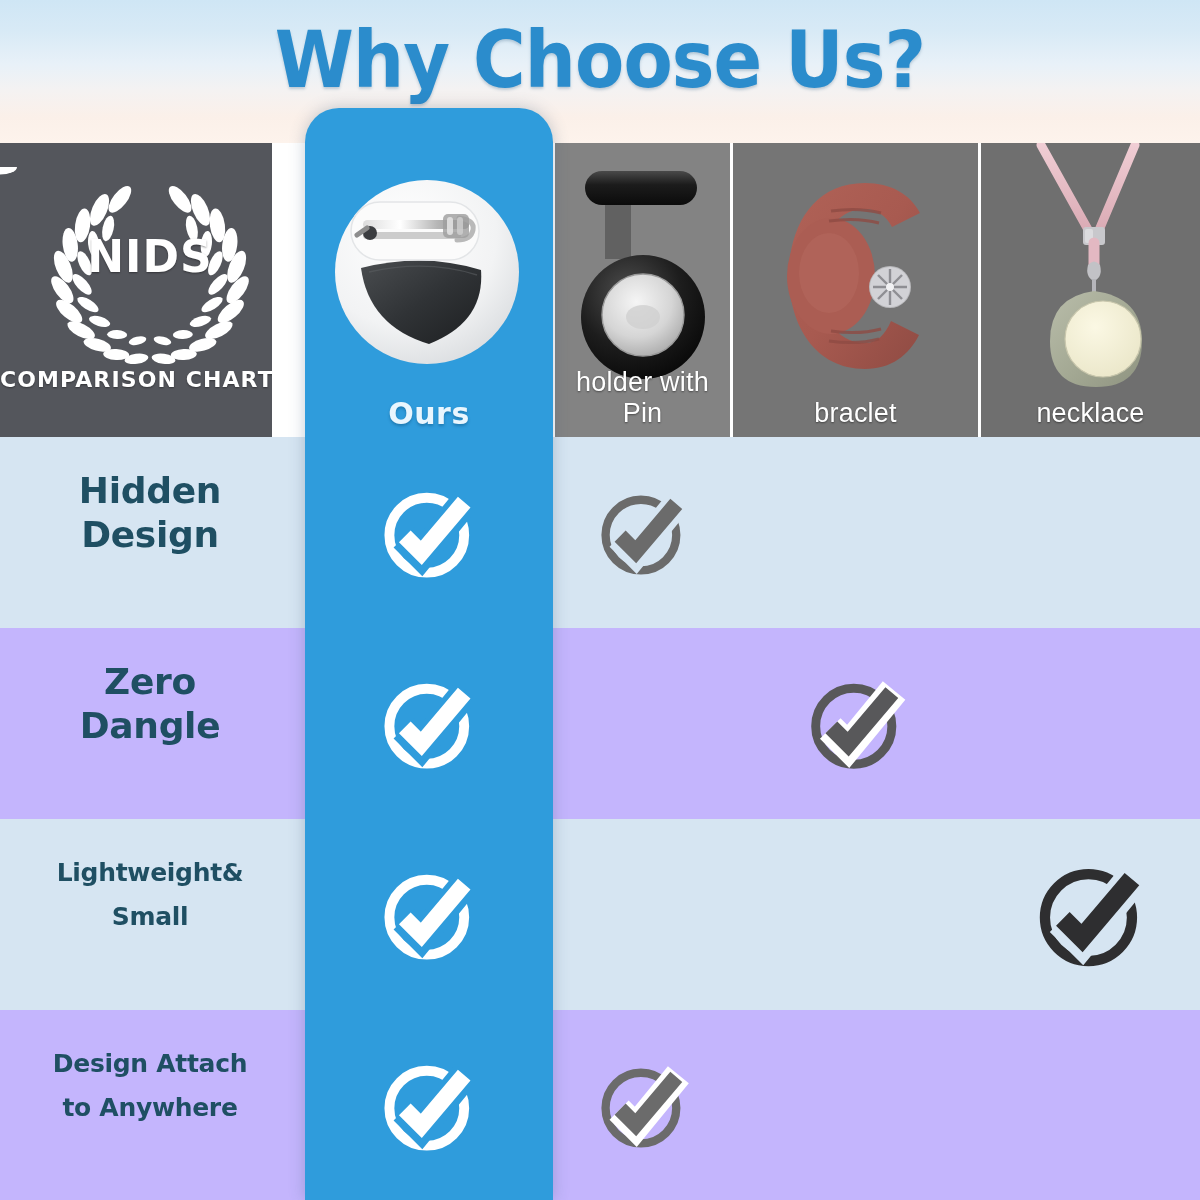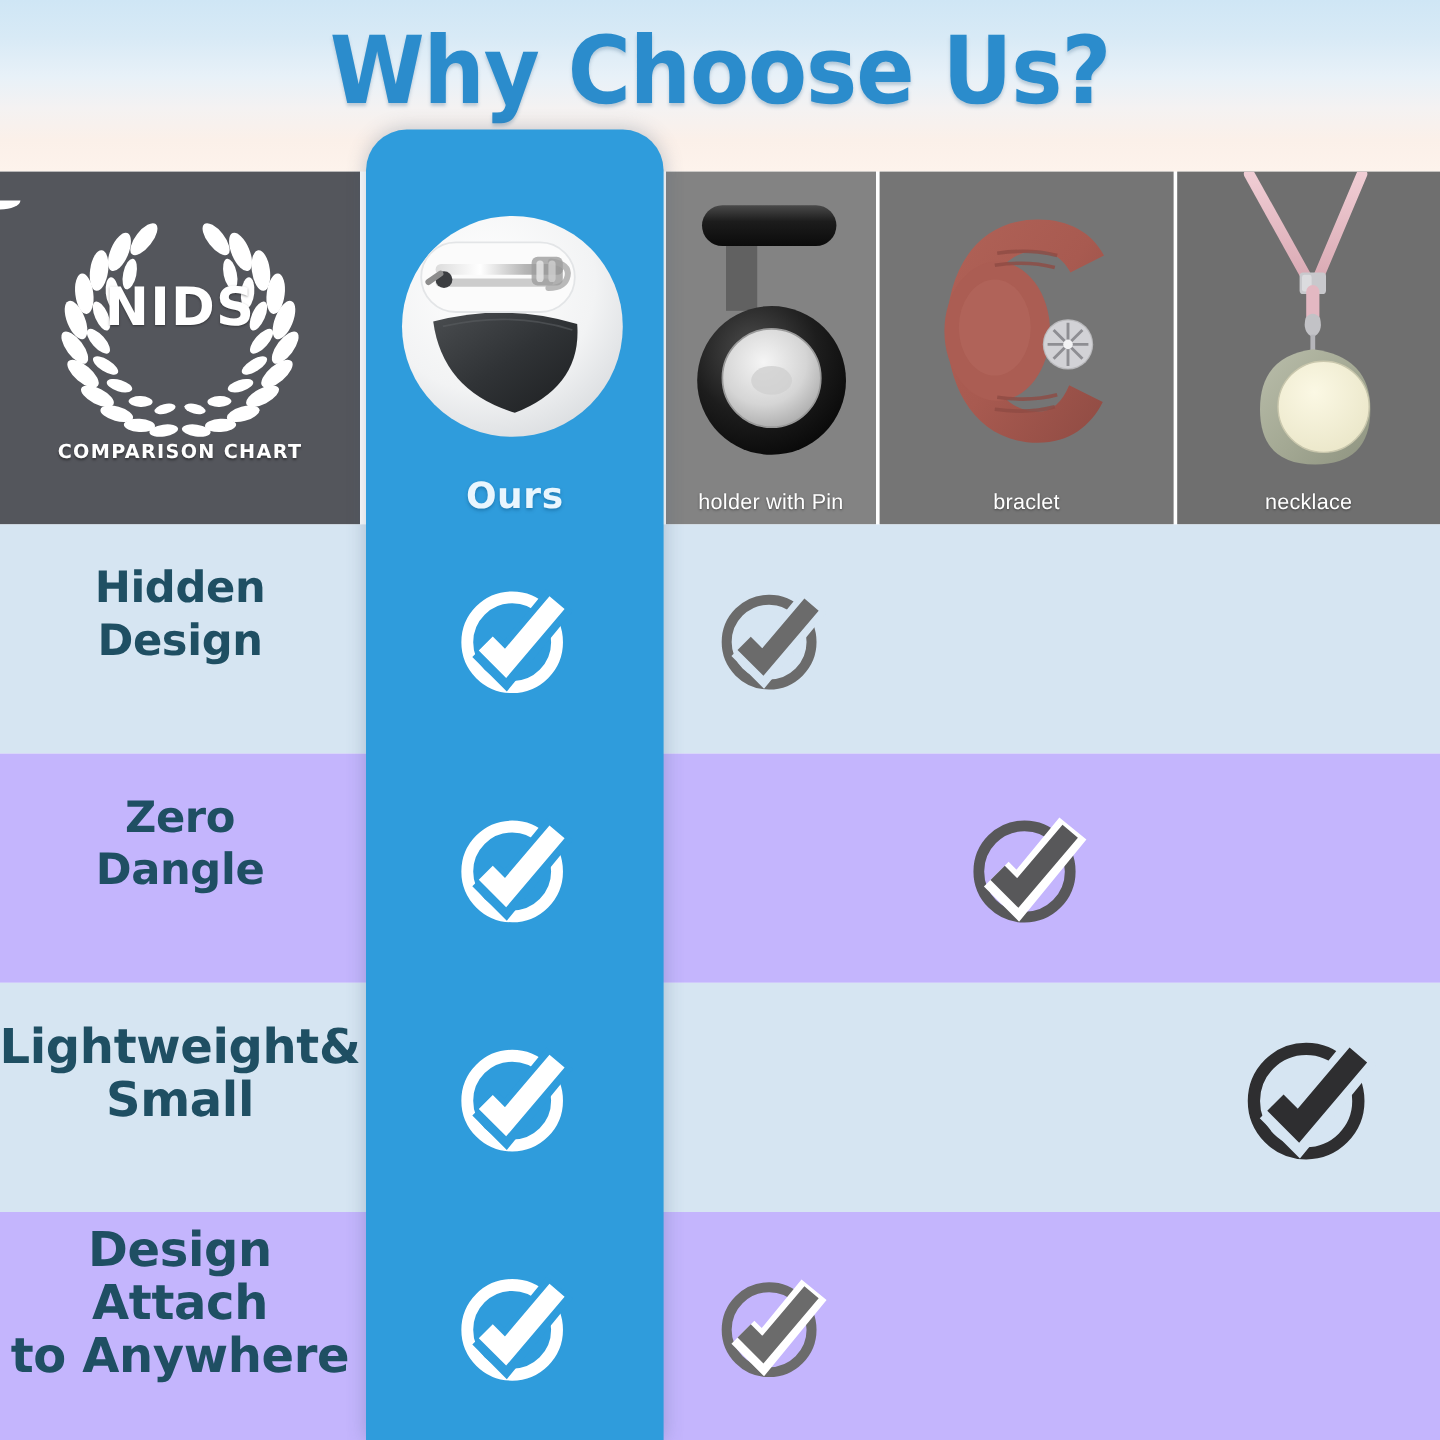--- a/index.html
+++ b/index.html
@@ -32,46 +32,46 @@
     text-shadow:0 2px 3px rgba(120,150,175,.45);
     transform:scaleX(0.92);
     transform-origin:center;
   }
 
   
   .header-strip {
     position:absolute; left:0; top:143px; width:1200px; height:294px;
   }
   .hcell { position:absolute; top:0; height:294px; overflow:hidden; }
-  .hcell.logo   { left:0;    width:300px; background:#54565c; }
+  .hcell.logo   { left:0;    width:272px; background:#54565c; }
   .hcell.pin    { left:555px; width:175px; background:#838383; }
   .hcell.brac   { left:733px; width:245px; background:#757575; }
   .hcell.neck   { left:981px; width:219px; background:#6f6f6f; }
 
   .hlabel {
     position:absolute; bottom:8px; width:100%;
     text-align:center; color:#ffffff;
-    font-size:18px; font-weight:400;
+    font-size:27px; font-weight:400;
     text-shadow:0 1px 2px rgba(0,0,0,.45);
     letter-spacing:.2px;
   }
 
   
   .nids-wrap { position:absolute; left:0; top:24px; width:300px; height:230px; }
   .nids-text {
     position:absolute; left:0; top:88px; width:300px; text-align:center;
     font-family:"DejaVu Sans", sans-serif;
     font-weight:bold; font-size:44px; color:#fff;
     letter-spacing:1px;
     text-shadow:0 1px 2px rgba(0,0,0,.4);
   }
   .nids-sub {
-    position:absolute; left:0; top:224px; width:300px; text-align:center;
+    position:absolute; left:0; top:224px; width:300px; text-align:left;
     font-family:"DejaVu Sans", sans-serif;
-    font-weight:bold; font-size:16px; color:#fff;
+    font-weight:bold; font-size:22px; color:#fff;
     letter-spacing:1.1px;
     text-shadow:0 1px 2px rgba(0,0,0,.4);
   }
 
   
   .ours-col {
     position:absolute; left:305px; top:108px; width:248px; height:1092px;
     background:#2f9cdc;
     border-radius:34px 34px 0 0;
     box-shadow:0 0 16px rgba(60,90,120,.30);
@@ -96,21 +96,21 @@
   .row-label {
     position:absolute; left:0; top:0; width:300px; height:151px;
     display:flex; align-items:center; justify-content:center;
     text-align:center;
     font-family:"DejaVu Sans", sans-serif;
     font-weight:bold; font-size:36px; line-height:44px;
     color:#1f4f63;
     padding:0 6px;
     letter-spacing:-.3px;
   }
-  .row-label.tight { font-size:40px; }
+  .row-label.tight { font-size:25px; }
 
   
   .cellzone { position:absolute; top:0; height:191px; display:flex;
               align-items:center; justify-content:center; }
   .cz-ours { left:305px; width:248px; z-index:7; }
   .cz-pin  { left:555px; width:175px; }
   .cz-brac { left:733px; width:245px; }
   .cz-neck { left:981px; width:219px; }
 
   .check { display:block; }

